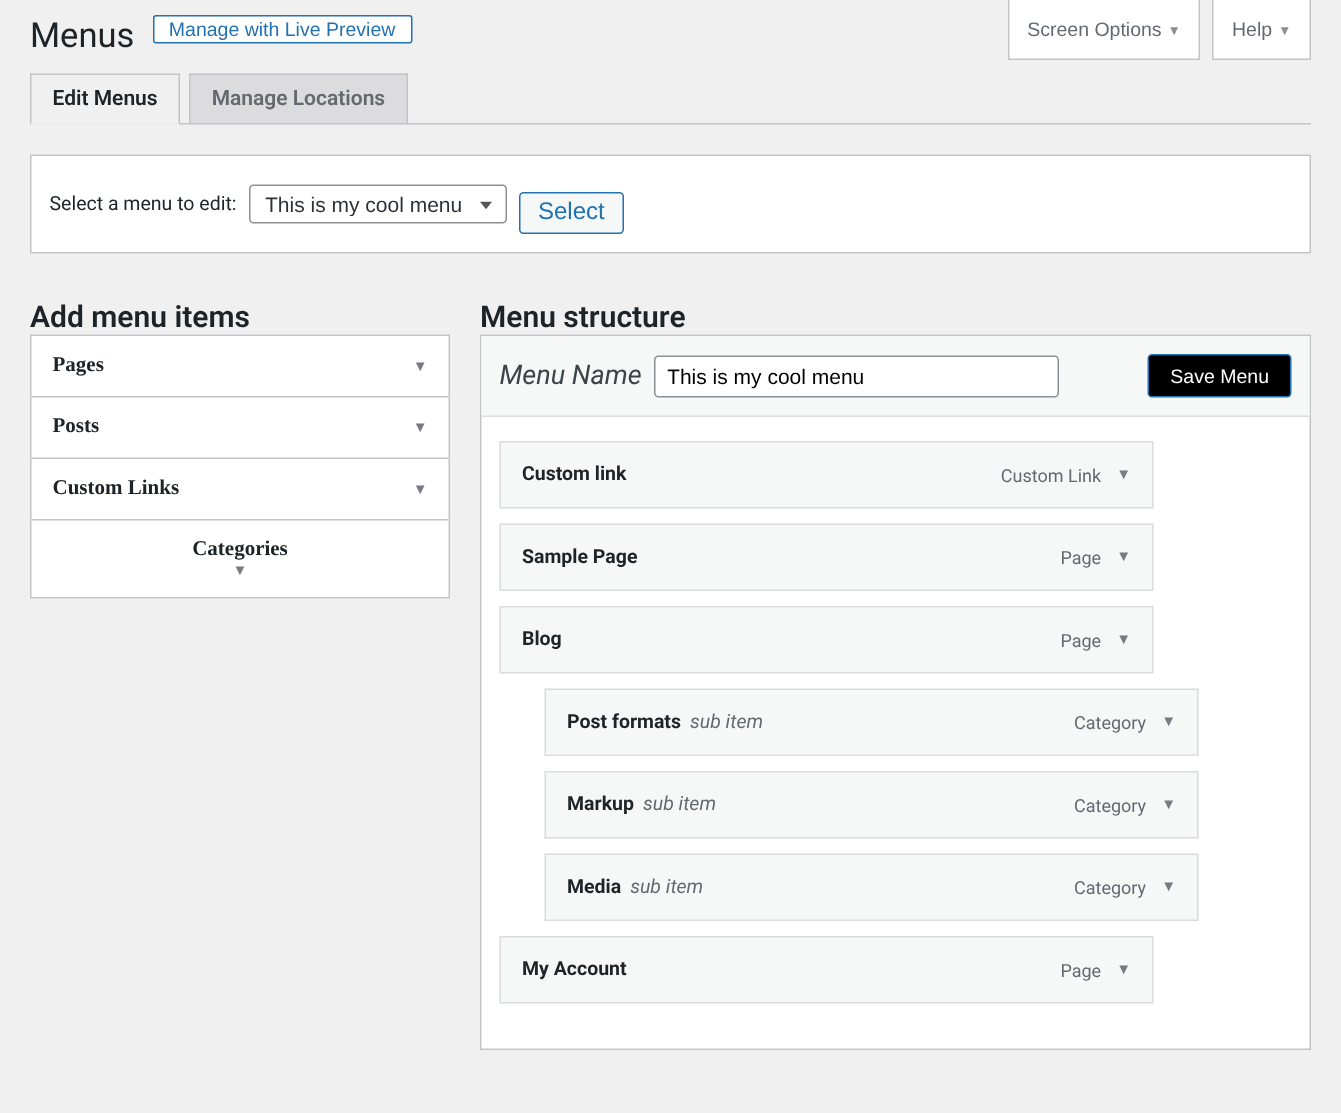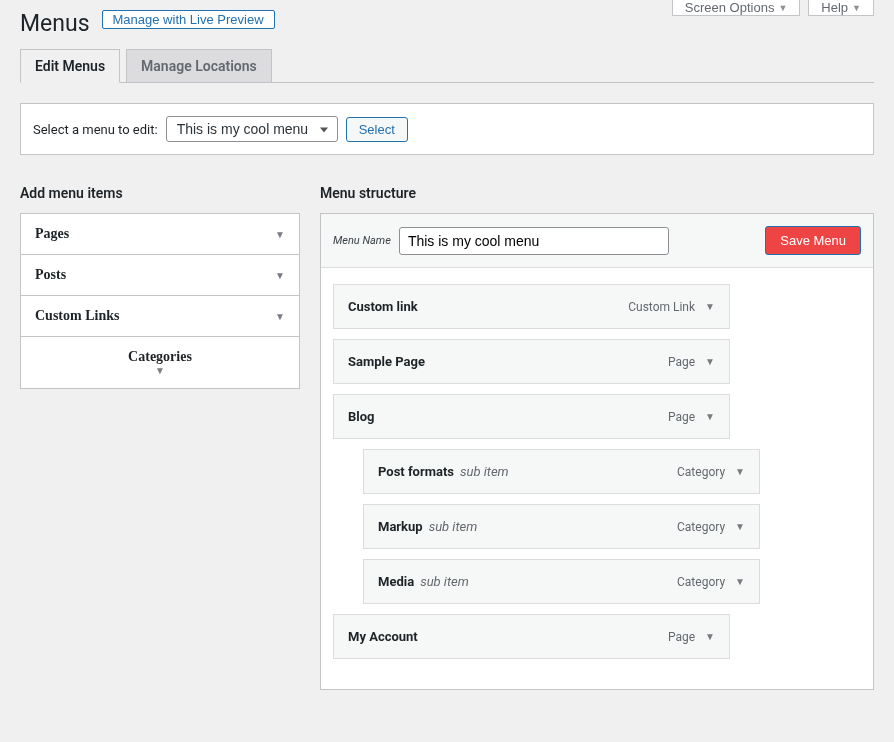--- a/index.html
+++ b/index.html
@@ -14,21 +14,21 @@
   position: absolute;
   top: 0;
   right: 20px;
   display: flex;
   gap: 8px;
 }
 .top-tab-btn {
   background: #fff;
   border: 1px solid #c3c4c7;
   border-top: none;
-  padding: 0 12px;
+  padding: 12px 12px;
   font-size: 13px;
   color: #646970;
   cursor: pointer;
   display: flex;
   align-items: center;
   gap: 4px;
 }
 .caret-down {
   font-size: 9px;
   color: #8c8f94;
@@ -112,39 +112,39 @@
   border-top: 5px solid #555;
   pointer-events: none;
 }
 .select-btn {
   border: 1px solid #2271b1;
   color: #2271b1;
   background: #f6f7f7;
   padding: 4px 12px;
   border-radius: 3px;
   cursor: pointer;
-  font-size: 13px;
+  font-size: 16px;
+  margin-top: 12px;
 }
 .link {
   color: #2271b1;
   text-decoration: underline;
   cursor: pointer;
 }
 .main-cols {
   display: flex;
   gap: 20px;
   margin-top: 30px;
 }
 .left-col { width: 280px; flex-shrink: 0; }
 .right-col { flex: 1; }
 .col-title {
-  font-size: 14px;
+  font-size: 20px;
   font-weight: 600;
   color: #1d2327;
-  margin-bottom: 12px;
 }
 .accordion {
   border: 1px solid #c3c4c7;
   background: #fff;
   font-family: Liberation Serif, serif;
 }
 .acc-item {
   border-bottom: 1px solid #c3c4c7;
   padding: 12px 14px;
   display: flex;
@@ -165,32 +165,32 @@
   background: #f6f7f7;
   border-bottom: 1px solid #dcdcde;
   padding: 12px;
   display: flex;
   align-items: center;
   gap: 8px;
 }
 .menu-name-label {
   font-style: italic;
   color: #3c434a;
-  font-size: 11px;
+  font-size: 18px;
 }
 .menu-name-input {
   padding: 5px 8px;
   border: 1px solid #8c8f94;
   border-radius: 3px;
   font-size: 14px;
   width: 270px;
 }
 .save-btn {
   margin-left: auto;
-  background: #ef4444;
+  background: #000000;
   color: #fff;
   border: 1px solid #2271b1;
   padding: 6px 14px;
   border-radius: 3px;
   cursor: pointer;
   font-size: 13px;
   font-weight: 400;
 }
 .menu-body { padding: 16px 12px 20px 12px; }
 .instructions {
@@ -201,21 +201,21 @@
 }
 .menu-items-list { padding-left: 0; }
 .menu-item {
   border: 1px solid #dcdcde;
   background: #f6f7f7;
   padding: 14px 14px;
   margin-bottom: 10px;
   display: flex;
   align-items: center;
   cursor: move;
-  width: 397px;
+  width: 436px;
 }
 .menu-item.sub { margin-left: 30px; }
 .mi-title {
   font-size: 13px;
   font-weight: 700;
   color: #1d2327;
 }
 .mi-sub {
   font-size: 13px;
   font-style: italic;

